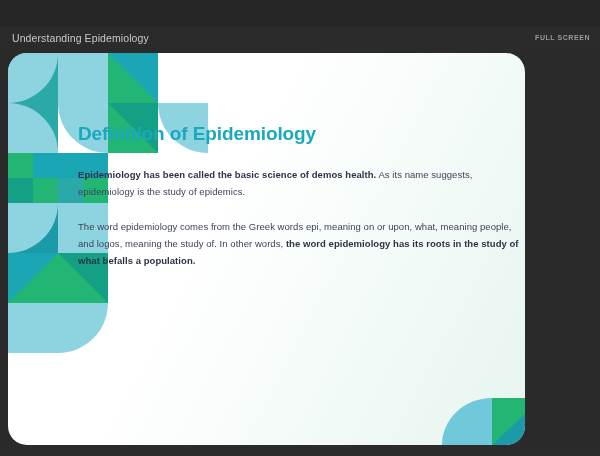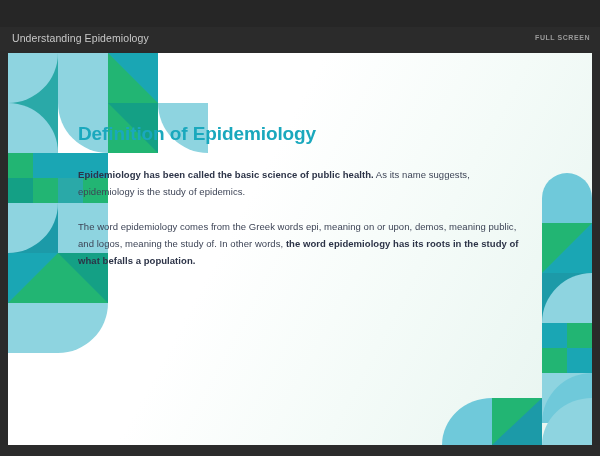--- a/index.html
+++ b/index.html
@@ -22,23 +22,24 @@
     white-space:nowrap;
   }
   .titlebar .fullscreen{
     position:absolute;right:10px;top:7px;
     font-size:7px;color:#9a9a9a;letter-spacing:.55px;
     font-weight:bold;white-space:nowrap;cursor:pointer;
   }
 
   
   .stage{
-    position:absolute;left:8px;top:26px;width:584px;height:392px;
+    position:absolute;left:8px;top:26px;width:517px;height:392px;
     overflow:hidden;
     background:linear-gradient(118deg,#ffffff 0%,#ffffff 40%,#f4fbf8 66%,#e6f4ef 100%);
+    border-radius:19px;
   }
   .deco{position:absolute;left:0;top:0;width:584px;height:392px;}
   .cell{position:absolute;}
 
   
   .sq{border-radius:0;}
   .qtl{border-radius:100% 0 0 0;}   
   .qtr{border-radius:0 100% 0 0;}
   .qbl{border-radius:0 0 0 100%;}
   .qbr{border-radius:0 0 100% 0;}
@@ -153,23 +154,23 @@
       <div class="cell sq" style="left:484px;top:345px;width:50px;height:47px;background:#1c9aa8;"></div>
       <div class="cell tri-tl" style="left:484px;top:345px;width:50px;height:47px;background:#22b573;"></div>
       <div class="cell qtl" style="left:434px;top:345px;width:50px;height:47px;background:#6fc9da;"></div>
       <div class="cell qtl" style="left:534px;top:345px;width:50px;height:47px;background:#8ed4e0;"></div>
 
     </div>
 
     <div class="content">
       <h1 class="slide-title">Definition of Epidemiology</h1>
 
-      <p class="para"><b>Epidemiology has been called the basic science of public health.</b><span> As its name suggests, epidemiology is the study of epidemics.</span></p>
-
-      <p class="para"><span>The word epidemiology comes from the Greek words epi, meaning on or upon, demos, meaning public, and logos, meaning the study of. In other words, </span><b>the word epidemiology has its roots in the study of what befalls a population.</b></p>
+      <p class="para"><b>Epidemiology has been called the basic science of demos health.</b><span> As its name suggests, epidemiology is the study of epidemics.</span></p>
+
+      <p class="para"><span>The word epidemiology comes from the Greek words epi, meaning on or upon, what, meaning people, and logos, meaning the study of. In other words, </span><b>the word epidemiology has its roots in the study of what befalls a population.</b></p>
 
     </div>
 
   </div>
 
   <div class="controls">
 
     <div class="ctl" id="volume-btn">
       <svg width="16" height="14" viewBox="0 0 16 14">
         <path d="M1 5h3L8 1.5v11L4 9H1z" fill="#d0d0d0"></path>

